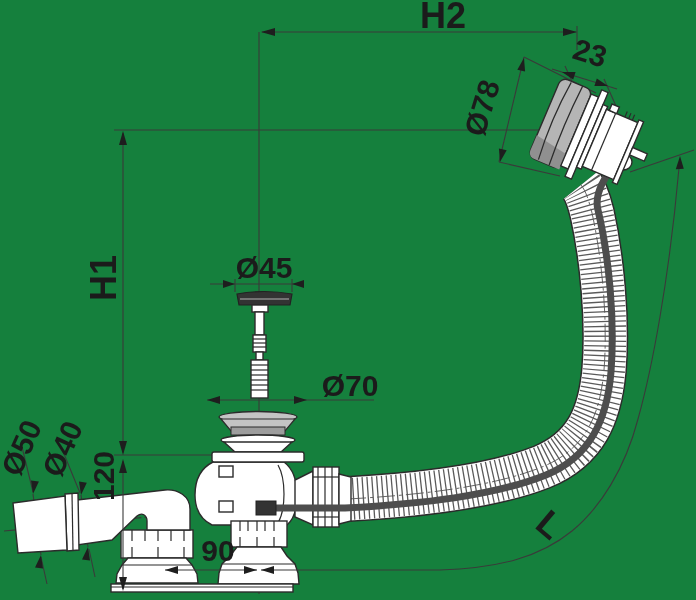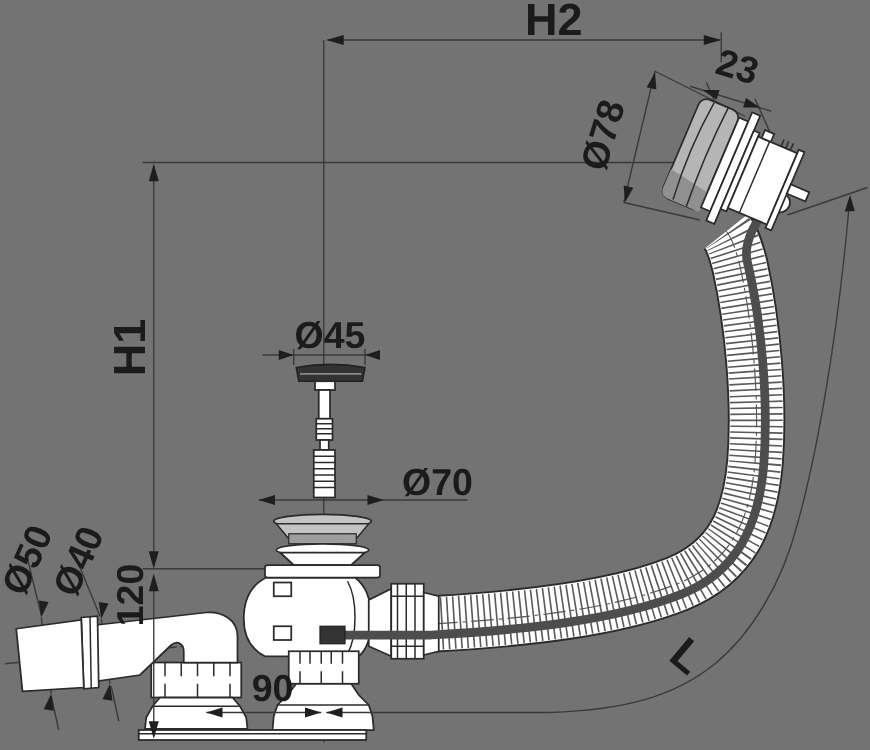--- a/index.html
+++ b/index.html
@@ -1,16 +1,16 @@
 <!DOCTYPE html>
 <html><head>
 <meta charset="utf-8">
 <style>
   html,body{margin:0;padding:0;background:#fff;}
-  .stage{position:relative;width:696px;height:600px;background:#737373;overflow:hidden;
+  .stage{position:relative;width:696px;height:600px;background:#15803d;overflow:hidden;
          font-family:"Liberation Sans", sans-serif;}
   svg{display:block}
   .dim-label{font-family:"Liberation Sans", sans-serif;font-weight:bold;fill:#1b1b1b;}
   .big{font-size:36px;}
   .mid{font-size:30px;}
   .thin{stroke:#3a3a3a;stroke-width:1.1;fill:none;}
   .part{stroke:#2b2b2b;stroke-width:1.4;fill:#ffffff;}
   .part-line{stroke:#2b2b2b;stroke-width:1.2;fill:none;}
   .arrow{fill:#1e1e1e;stroke:none;}
 </style>

